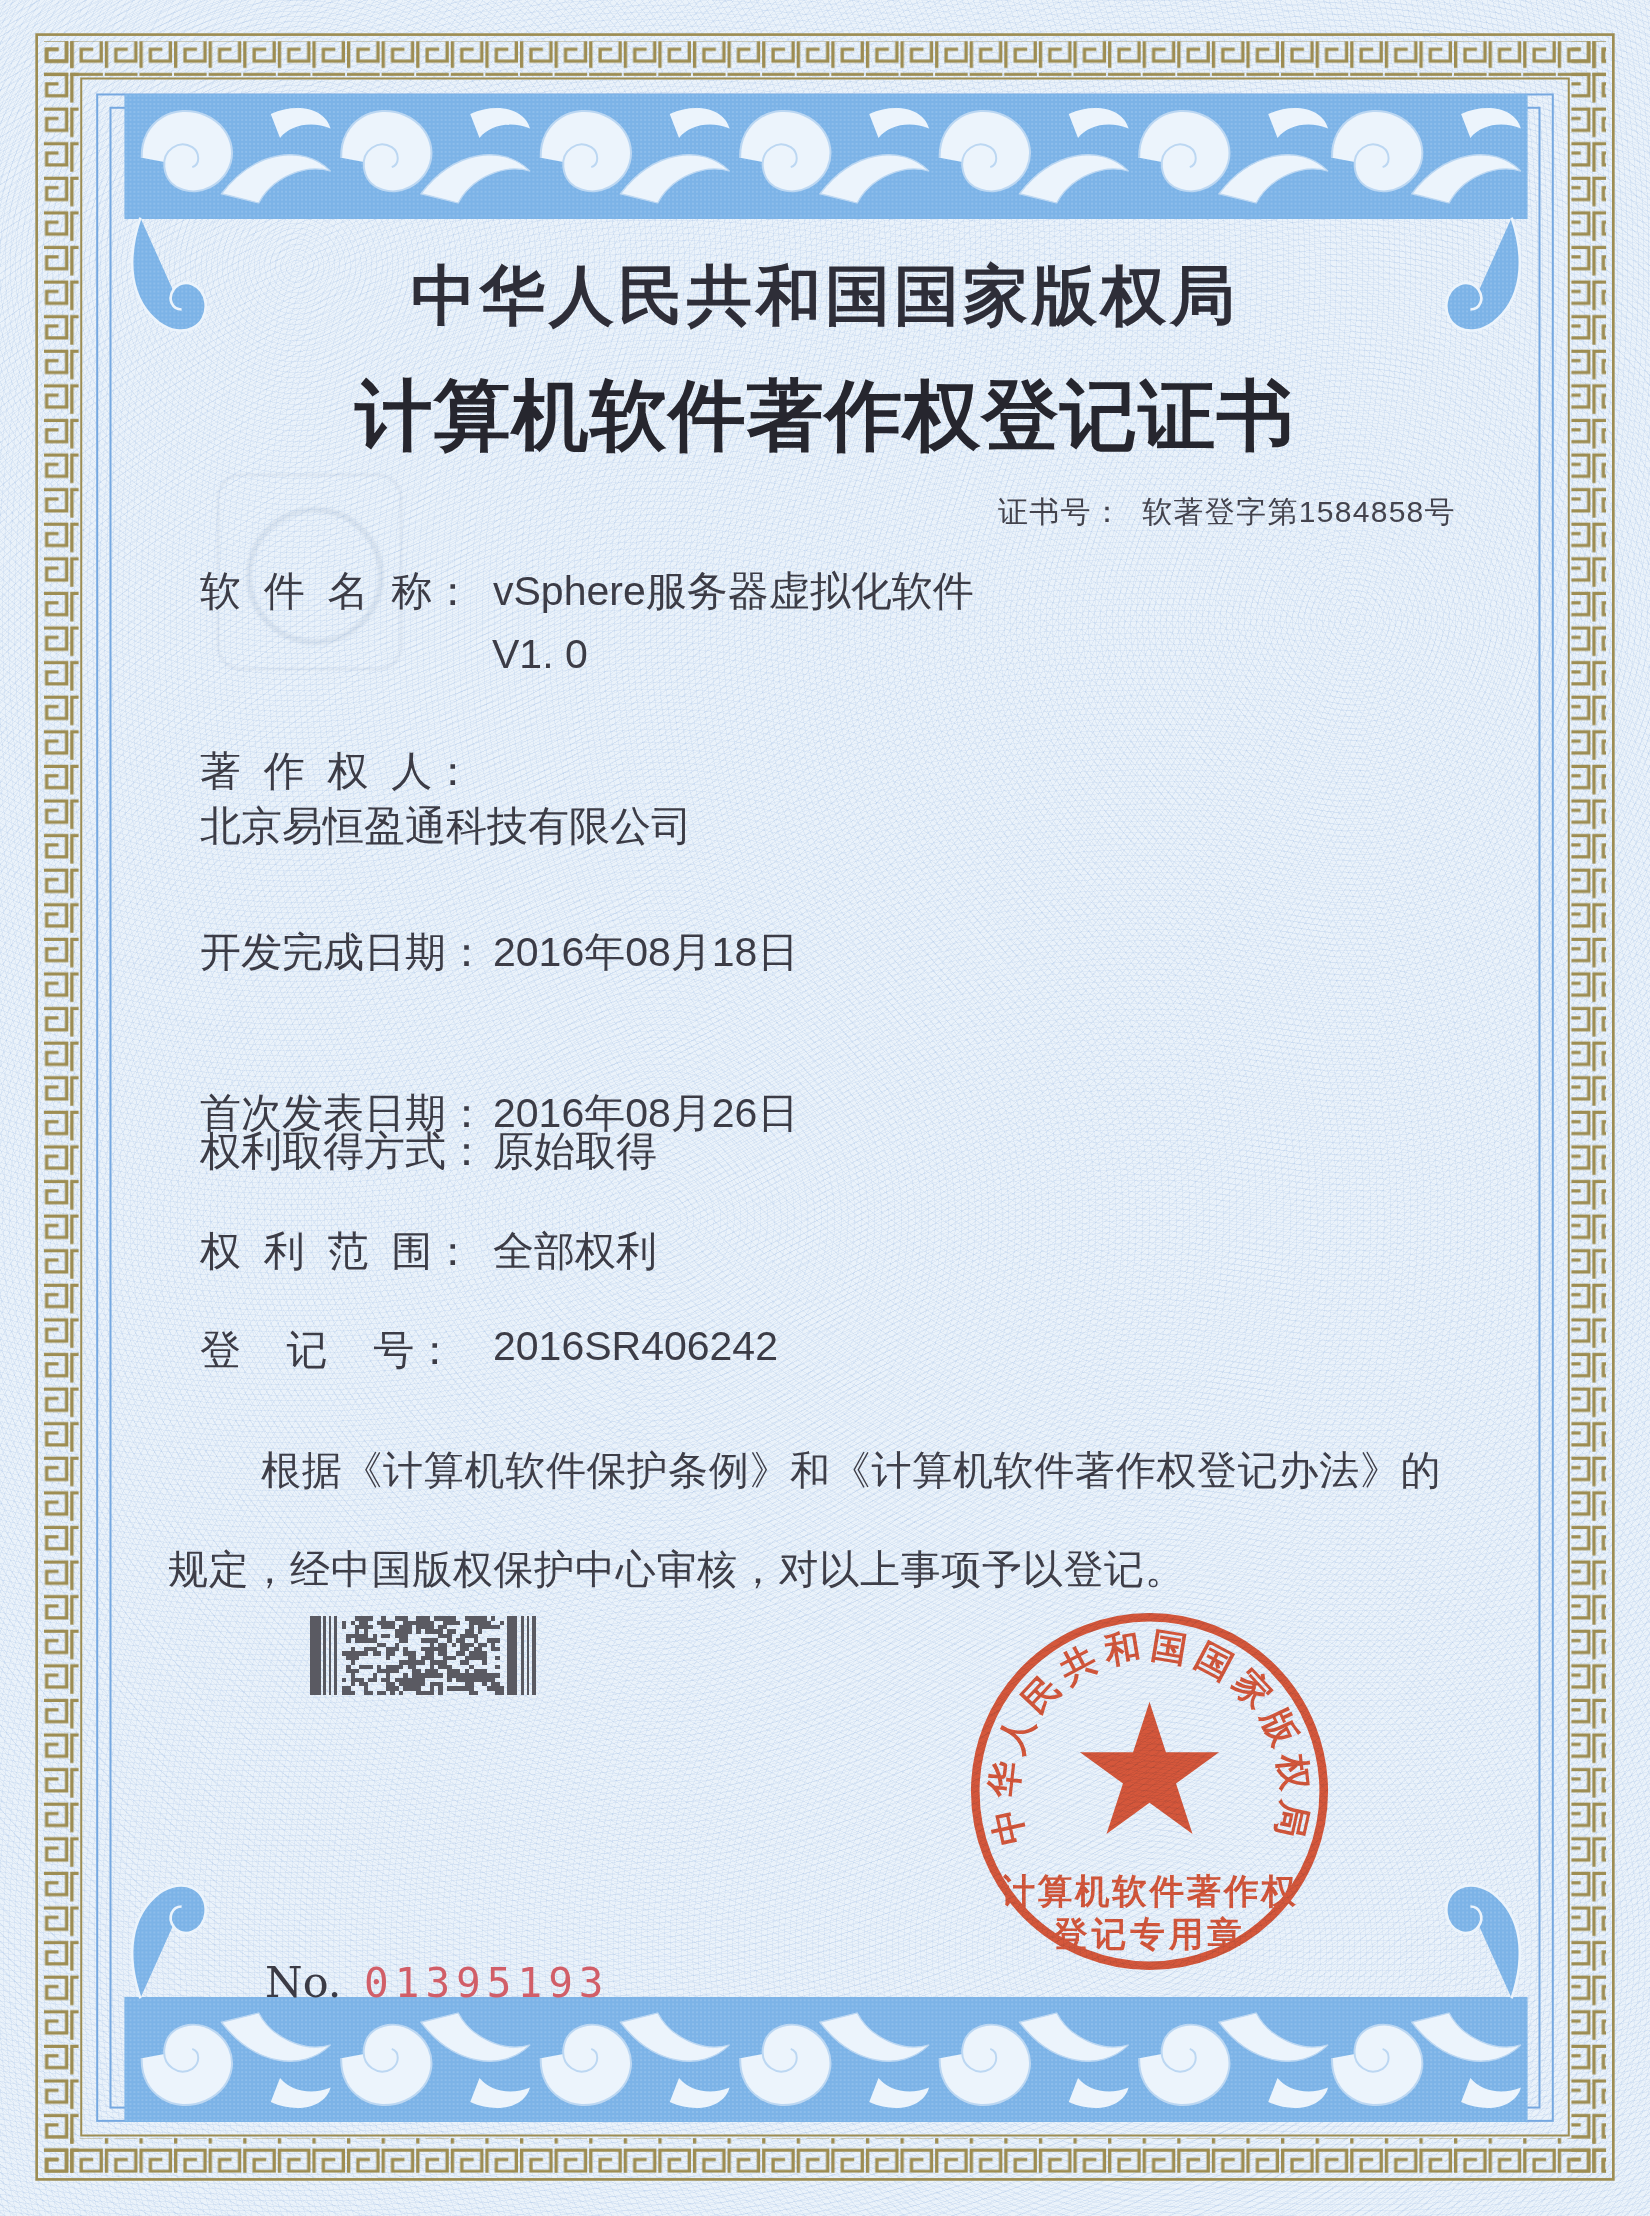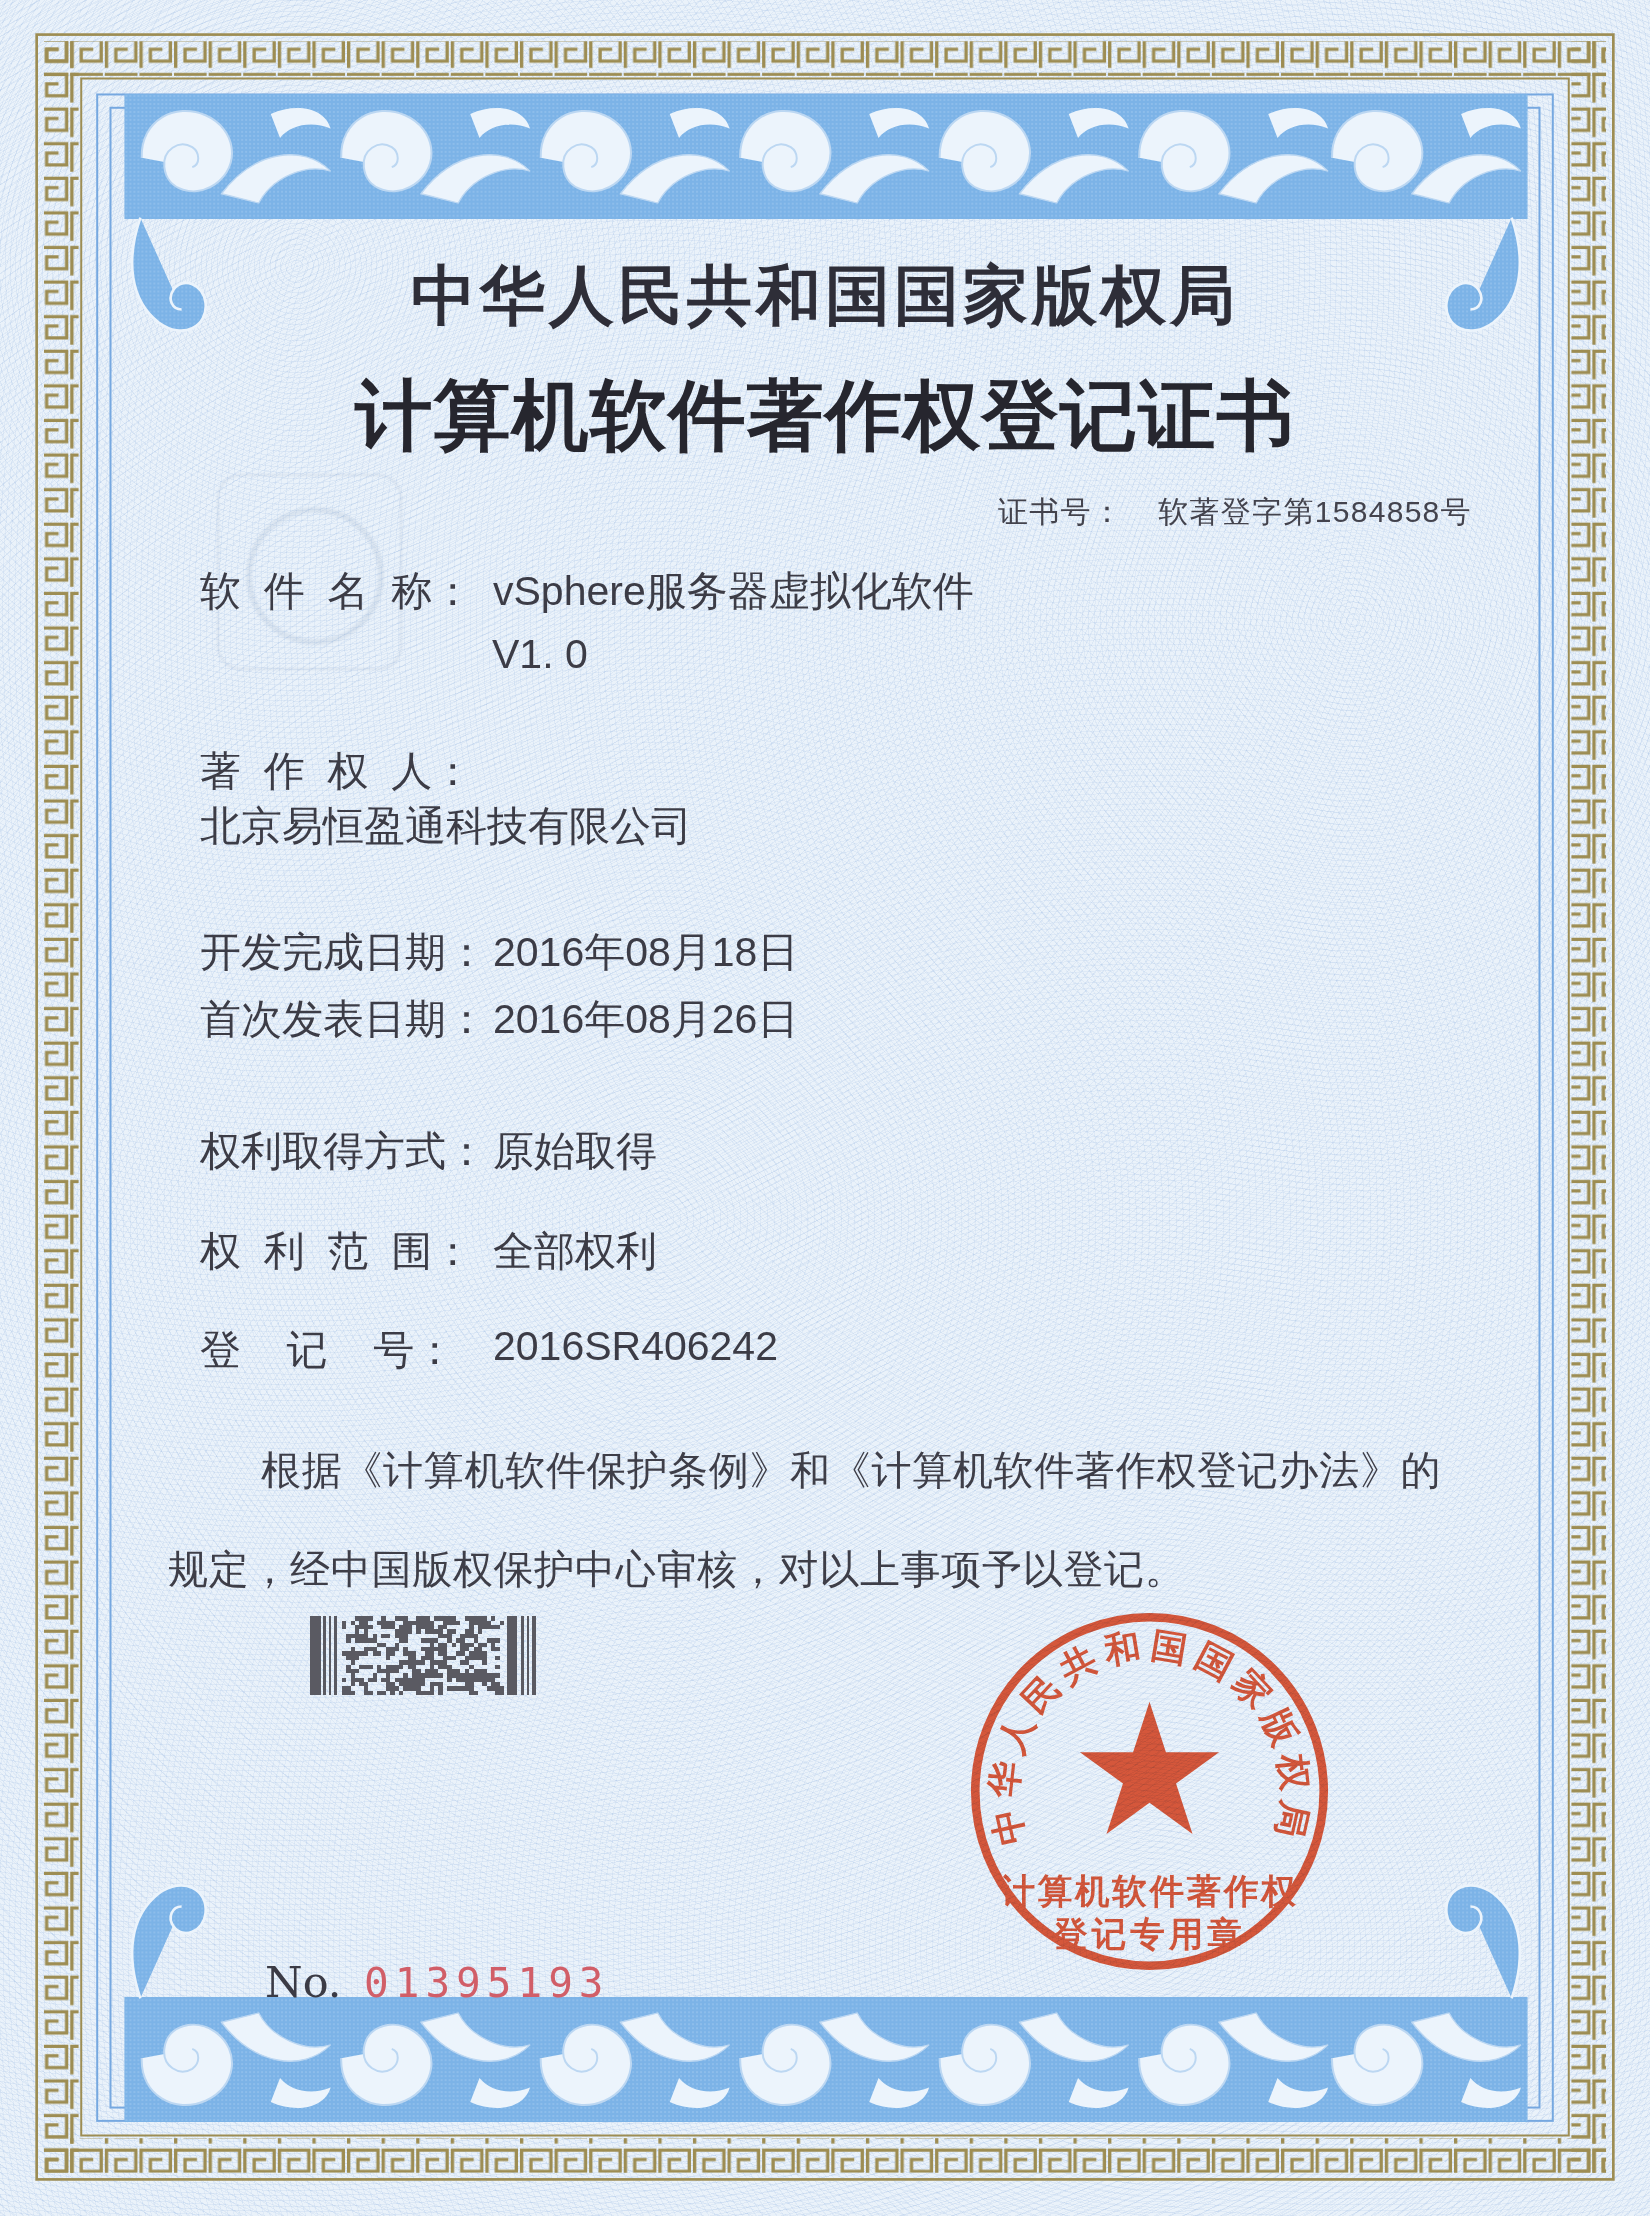--- a/index.html
+++ b/index.html
@@ -17,21 +17,21 @@
   .authority-title{
     left:0; right:0; top:252px; text-align:center;
     font-family:"DejaVu Serif","Liberation Serif",serif;
     font-size:65px; font-weight:bold; letter-spacing:4px; color:#2e2e38;
   }
   .cert-title{
     left:0; right:0; top:365px; text-align:center;
     font-family:"DejaVu Serif","Liberation Serif",serif;
     font-size:77px; font-weight:bold; letter-spacing:1.3px; color:#26262e;
   }
-  .certno-row{ left:998px; top:492px; font-size:30px; color:#43434d; letter-spacing:1.3px; display:flex; gap:35px; }
+  .certno-row{ left:998px; top:492px; font-size:30px; color:#43434d; letter-spacing:1.3px; display:flex; gap:19px; }
   .field-row{ left:200px; font-size:41px; color:#3c3c46; display:flex; }
   .field-label{ width:293px; white-space:pre; font-weight:500; flex:none; }
   .field-value{ white-space:pre; font-weight:500; }
   .value-line2{ left:492px; font-size:41px; color:#3c3c46; font-weight:500; }
   .statement{ font-size:40px; color:#3e3e48; letter-spacing:0.7px; font-weight:500; white-space:pre;margin-top:20px; }
   .serial-row{ left:265px; top:1946px; display:flex; align-items:baseline; gap:22.6px; }
   .serial-prefix{ font-family:"DejaVu Serif","Liberation Serif",serif; font-size:43px; color:#3b3b45;margin-top:11px; }
   .serial-number{ font-family:"DejaVu Sans Mono","Liberation Mono",monospace; font-size:41px; color:#d15e68; letter-spacing:6px; font-weight:400; }
   .seal-date{ left:1055px; top:1896px; font-size:44px; color:#5b5b66; letter-spacing:2px; font-weight:500; z-index:4; }
   .seal-wrap{ left:950px; top:1592px; width:399px; height:399px; z-index:5; mix-blend-mode:multiply; opacity:.94; }
@@ -123,21 +123,21 @@
   <div class="abs field-row content" style="top:744px;flex-direction:column;">
     <span class="field-label">著  作  权  人：</span>
     <span class="field-value">北京易恒盈通科技有限公司</span>
   </div>
 
   <div class="abs field-row content" style="top:925px;">
     <span class="field-label">开发完成日期：</span>
     <span class="field-value">2016年08月18日</span>
   </div>
 
-  <div class="abs field-row content" style="top:992px;">
+  <div class="abs field-row content" style="top:1086px;">
     <span class="field-label">首次发表日期：</span>
     <span class="field-value">2016年08月26日</span>
   </div>
 
   <div class="abs field-row content" style="top:1124px;">
     <span class="field-label">权利取得方式：</span>
     <span class="field-value">原始取得</span>
   </div>
 
   <div class="abs field-row content" style="top:1224px;">

